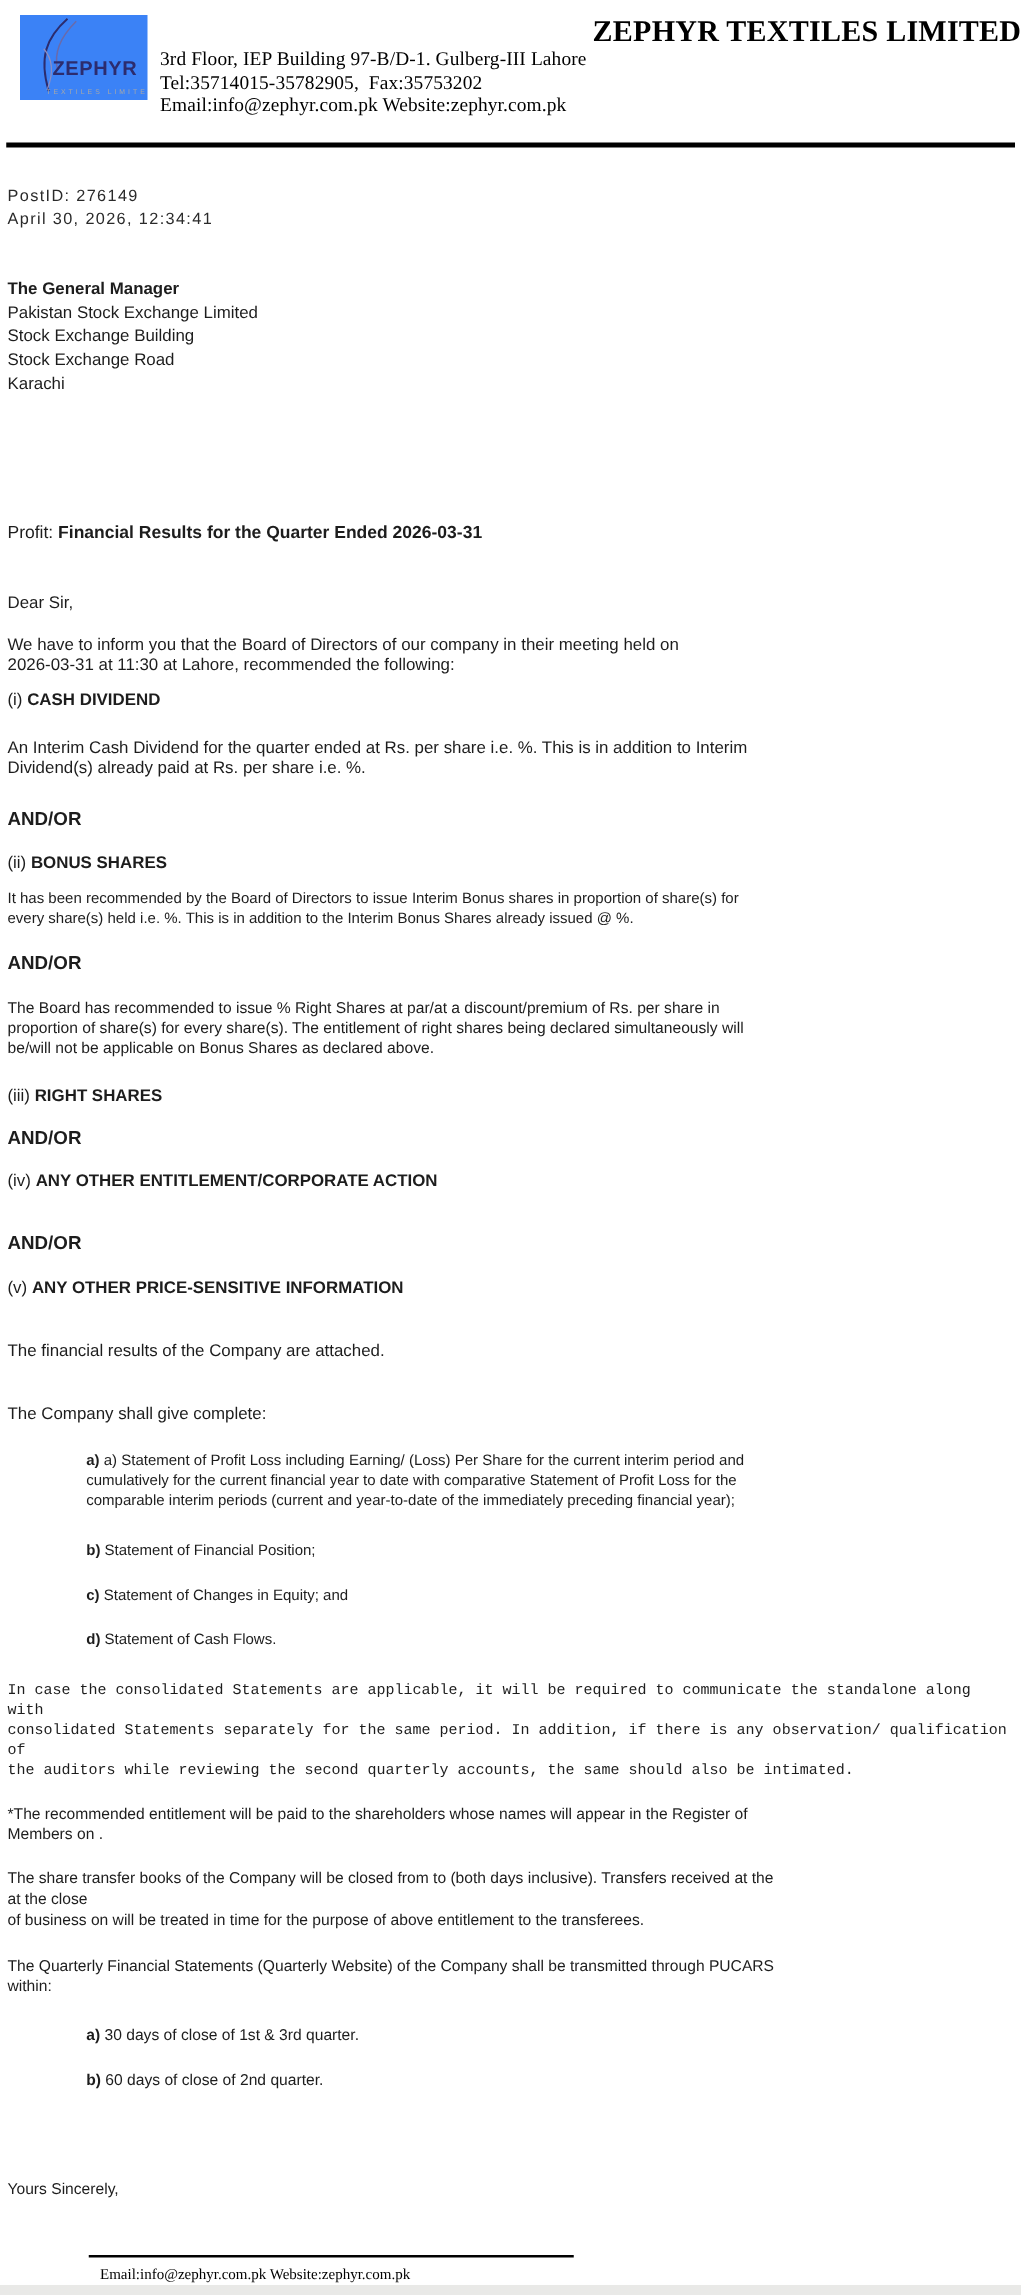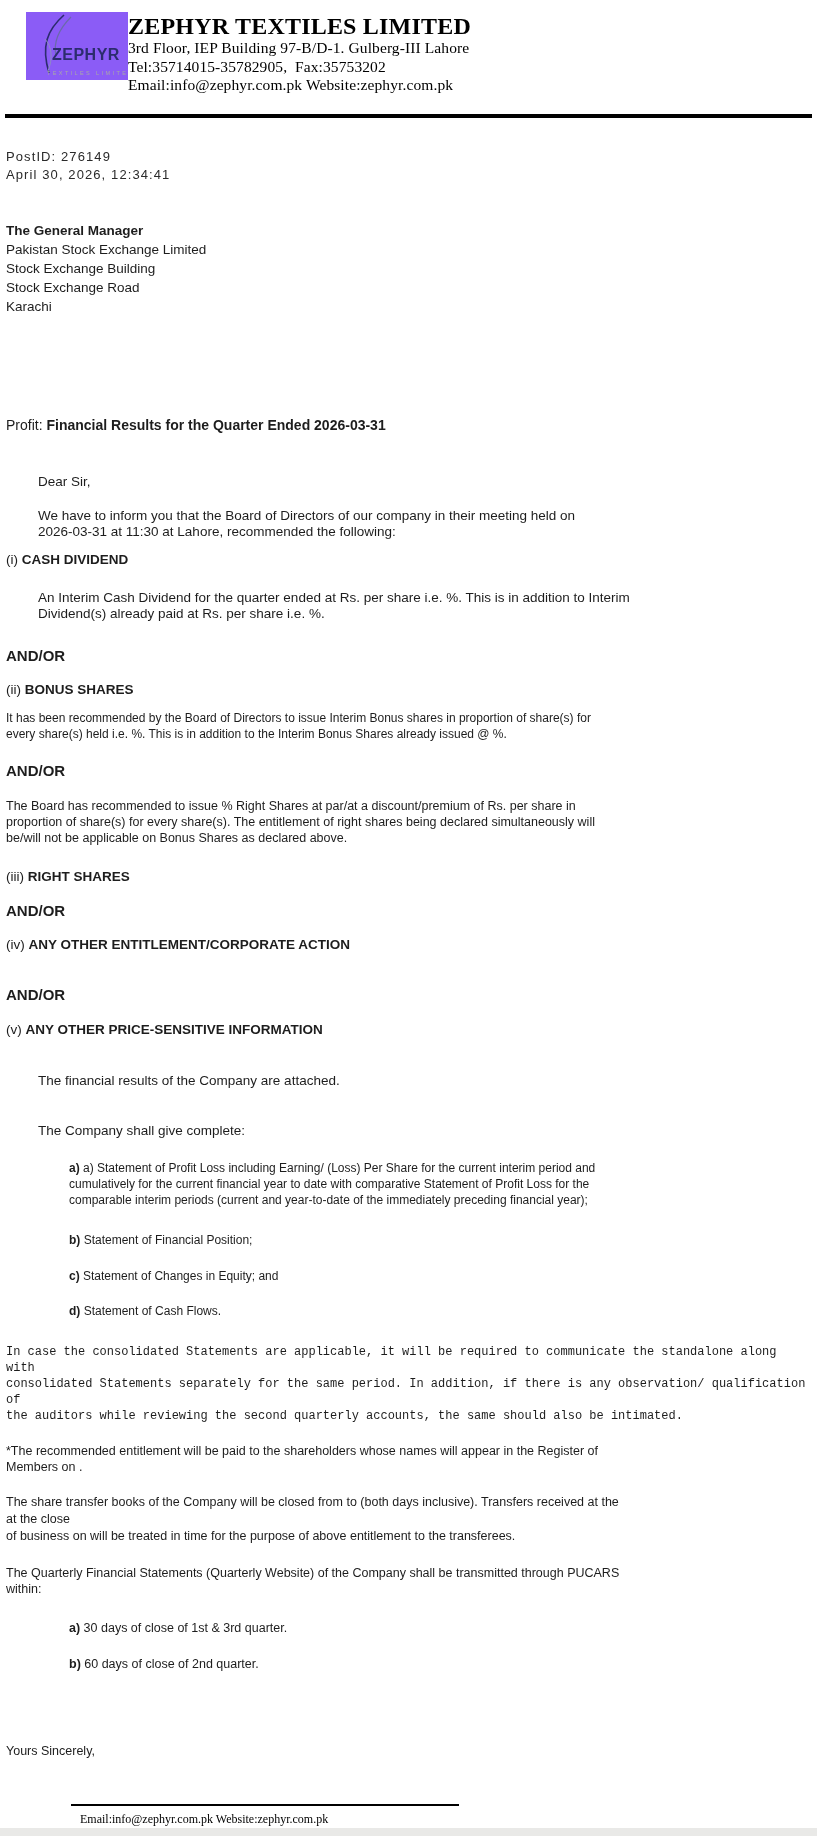--- a/index.html
+++ b/index.html
@@ -7,40 +7,40 @@
     position:relative;
     width:817px; height:1836px;
     background:#ffffff;
     font-family:"Liberation Sans", sans-serif;
     color:#1d1d1d;
     overflow:hidden;
   }
   
   .letterhead { position:relative; height:114px; background:#fff; }
   .logo {
-    position:absolute; left:26px; top:12px;
+    position:absolute; left:16px; top:12px;
     width:102px; height:68px;
-    background:#8b5cf6;
+    background:#3b82f6;
   }
   .logo svg { display:block; }
   .head-text {
     margin-left:128px; padding-top:13px;
     font-family:"Liberation Serif", serif;
     color:#000;
   }
-  .company-name { font-size:24px; font-weight:bold; letter-spacing:0.2px; line-height:26px; }
+  .company-name { font-size:24px; font-weight:bold; letter-spacing:0.2px; line-height:26px;text-align:right; }
   .addr { font-size:15.5px; line-height:18.5px; letter-spacing:0.1px; }
   .header-rule { position:absolute; top:114px; left:5px; right:5px; height:4px; background:#000; }
 
   
   .content { padding:0 8px 0 6px; }
   .p  { margin:0; white-space:pre-line; }
   .b  { font-weight:bold; }
 
-  .fs-l { font-size:13.5px; line-height:16px;margin-left:32px; }
+  .fs-l { font-size:13.5px; line-height:16px; }
   .fs-m { font-size:12.5px; line-height:16px; }
   .fs-s { font-size:12px;   line-height:16px; }
 
   .postid { margin-top:34px; font-size:13px; line-height:18px; letter-spacing:1.1px; color:#2a2a2a; }
   .recipient { margin-top:37px; font-size:13.5px; line-height:19px; }
   .subject { margin:101px 0 0 0; font-size:14px; line-height:17px; }
   .m-dear     { margin-top:40px; }
   .m-intro    { margin-top:18px; }
   .m-hcash    { margin-top:12px; }
   .m-pcash    { margin-top:22px; }

